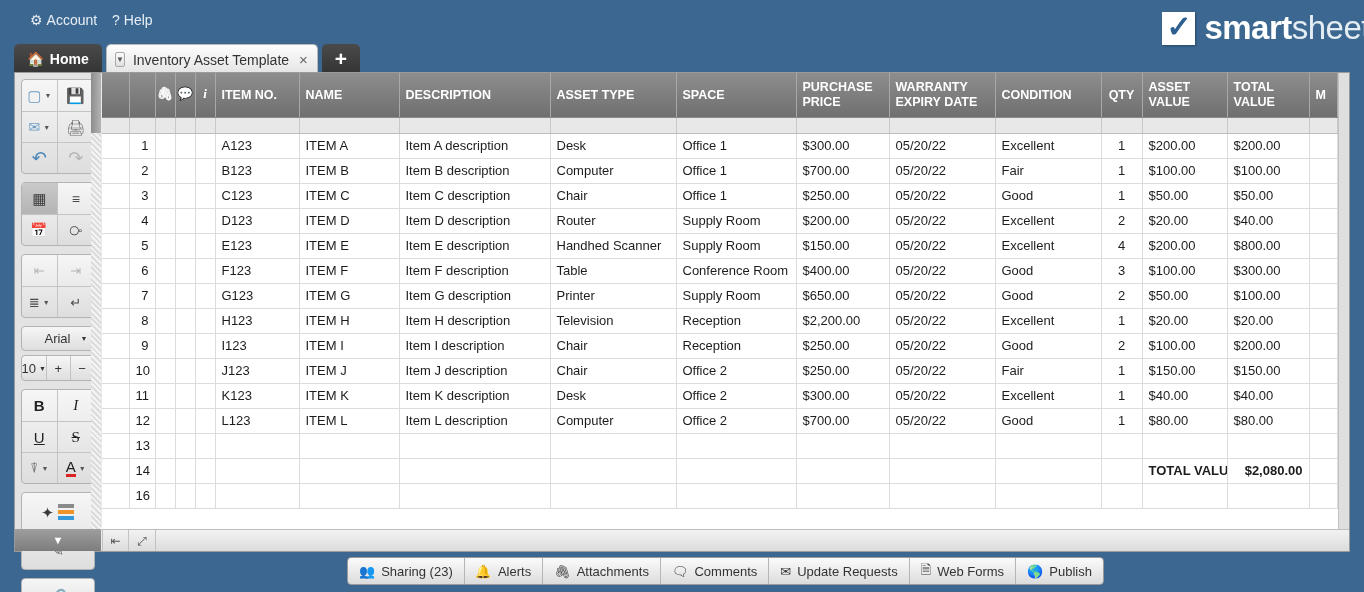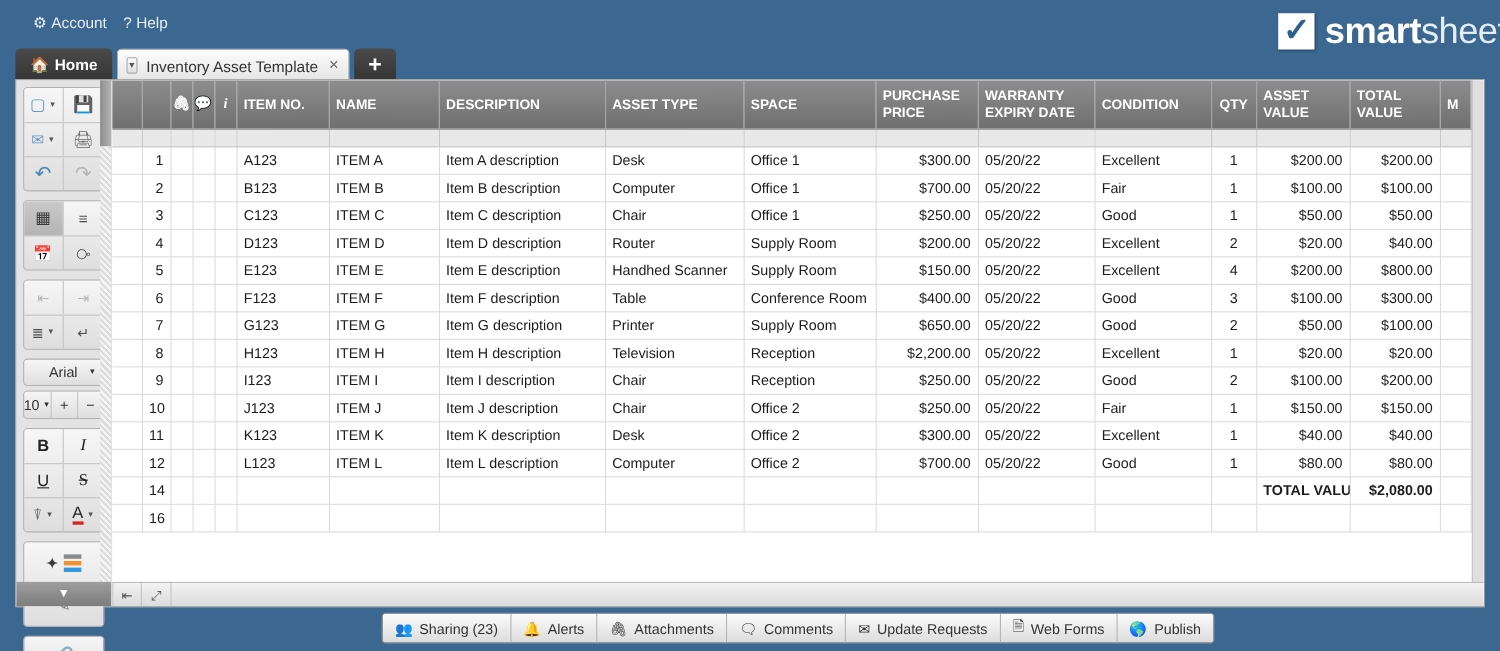--- a/index.html
+++ b/index.html
@@ -162,21 +162,21 @@
   table.sheet td {
     height:25px; font-size:13px; color:#1c1c1c;
     border-right:1px solid #dcdcdc; border-bottom:1px solid #dcdcdc;
     padding:0 6px; white-space:nowrap; overflow:hidden; background:#fff;
   }
   td.rowhandle {
     background:repeating-linear-gradient(45deg,#f0f0f0 0 2px,#fcfcfc 2px 4px);
     padding:0;
   }
   td.rownum { color:#b4b4b4; font-size:11px; text-align:right; padding-right:6px; }
-  td.num { text-align:right; }
+  td.num { text-align:left; }
   td.ctr { text-align:center; }
   td.totlabel { background:#d6e8f5; font-size:11.5px; font-weight:bold; color:#111; text-align:right; }
   td.totval   { background:#d6e8f5; font-size:13.5px; font-weight:bold; color:#111; text-align:right; }
 
   .vscroll {
     position:absolute; right:0; top:0; width:11px; bottom:22px;
     background:#dfdfdf; border-left:1px solid #c2c2c2;
   }
   .bottombar {
     position:absolute; left:0; bottom:0; width:100%; height:22px;
@@ -676,20 +676,39 @@
               <td class="num">$700.00</td>
               <td>05/20/22</td>
               <td>Good</td>
               <td class="ctr">1</td>
               <td class="num">$80.00</td>
               <td class="num">$80.00</td>
               <td></td>
             </tr>
             <tr>
               <td class="rowhandle"></td>
+              <td class="rownum">13</td>
+              <td></td>
+              <td></td>
+              <td></td>
+              <td></td>
+              <td></td>
+              <td></td>
+              <td></td>
+              <td></td>
+              <td class="num"></td>
+              <td></td>
+              <td></td>
+              <td class="ctr"></td>
+              <td class="num"></td>
+              <td class="num"></td>
+              <td></td>
+            </tr>
+            <tr>
+              <td class="rowhandle"></td>
               <td class="rownum">14</td>
               <td></td>
               <td></td>
               <td></td>
               <td></td>
               <td></td>
               <td></td>
               <td></td>
               <td></td>
               <td class="num"></td>

